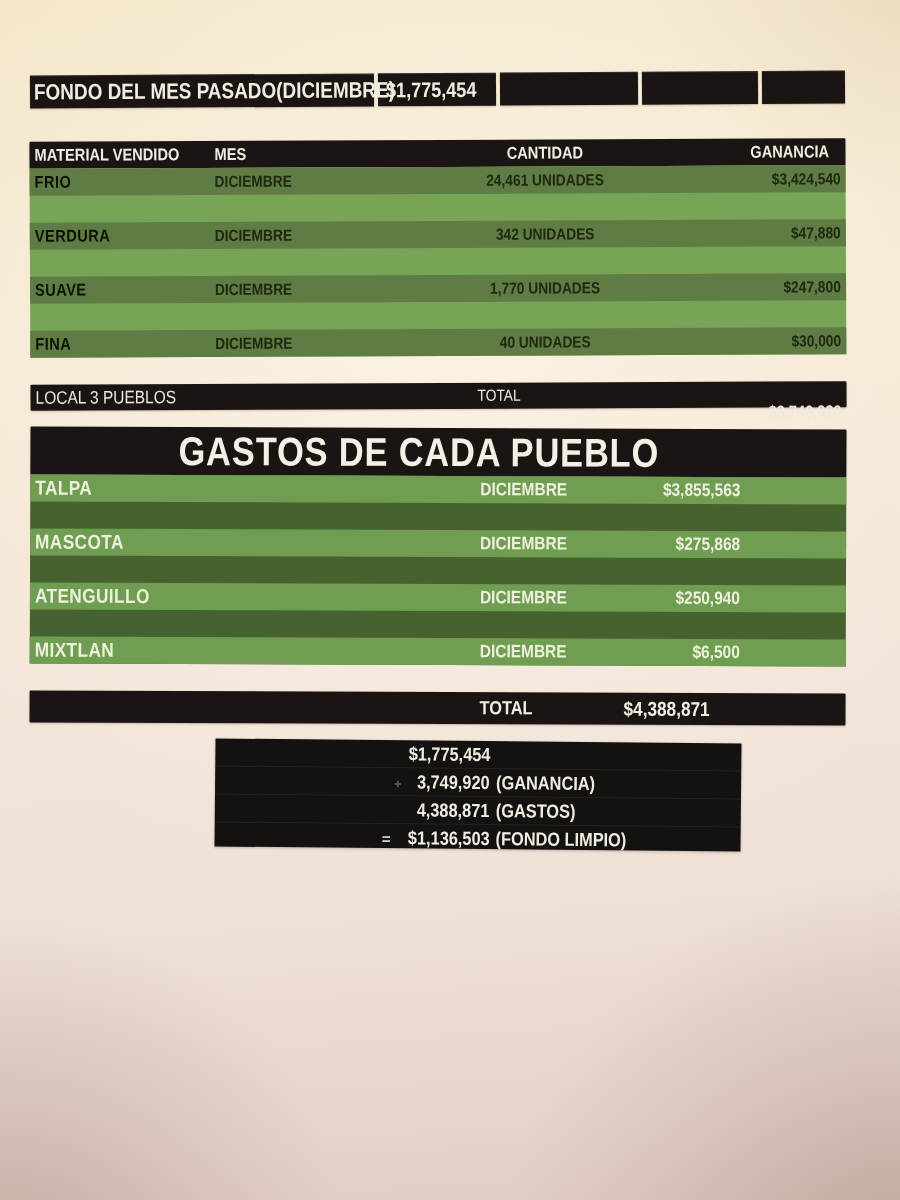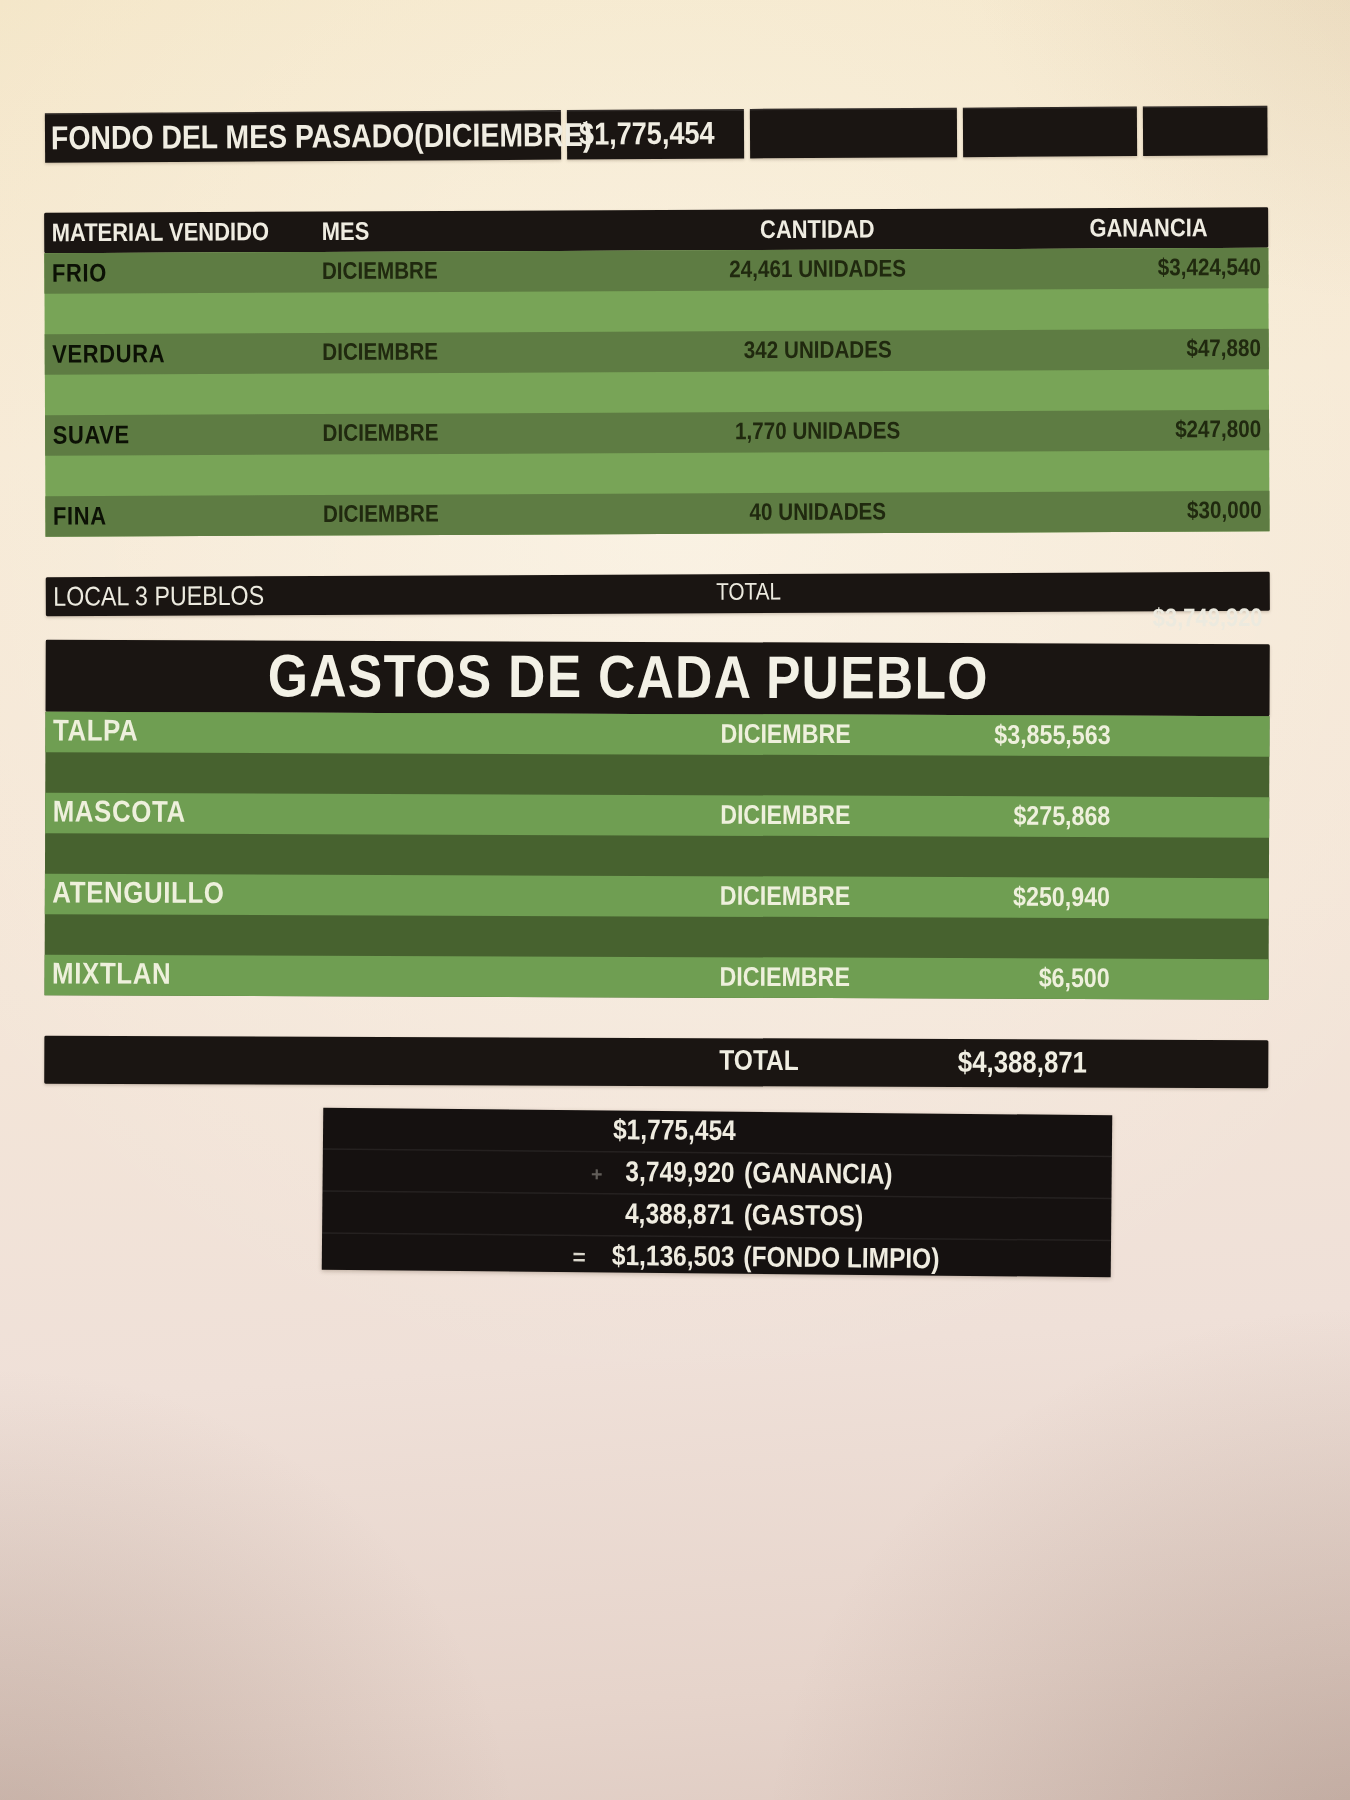--- a/index.html
+++ b/index.html
@@ -30,21 +30,21 @@
   .fund-row .c-amt{width:110px;padding-left:8px;font-size:21px;font-weight:bold;color:#f0ede2;}
   .fund-row .c-e1{width:138px;}
   .fund-row .c-e2{width:116px;}
   .fund-row .c-e3{flex:1;}
 
   
   .t1{position:absolute;left:30px;top:140px;width:816px;transform:rotate(-0.25deg);}
   .t1-grid{display:grid;grid-template-columns:180px 185px 290px 1fr;align-items:center;padding:0 3px 0 5px;}
   .t1-head{height:27px;font-size:17px;font-weight:bold;color:#efece1;}
   .t1-head .h-cant{text-align:center;}
-  .t1-head .h-gan{text-align:center;padding-right:13px;}
+  .t1-head .h-gan{text-align:right;padding-right:13px;}
   .t1-body{background:#78a457;}
   .t1-row{height:27px;margin-bottom:27px;background:#5e7c43;}
   .t1-row .mat{font-size:17px;font-weight:800;letter-spacing:0.5px;color:#0c1105;}
   .t1-row .mes,.t1-row .cant,.t1-row .gan{font-size:16px;font-weight:600;color:#20290f;}
   .t1-row .cant{text-align:center;}
   .t1-row .gan{text-align:right;padding-right:2px;}
   .t1-foot{height:26px;display:flex;align-items:center;padding:0 5px;font-size:17px;color:#eceadf;}
   .t1-foot .f-label{width:442px;font-weight:500;font-size:18px;}
   .t1-foot .f-total{font-weight:500;font-size:16px;}
   .t1-foot .f-amt{margin-left:auto;font-weight:600;font-size:17px;margin-top:36px;}
@@ -54,21 +54,21 @@
   .t2-title{height:48px;display:flex;align-items:center;justify-content:center;}
   .t2-title .txt{font-size:40px;font-weight:800;letter-spacing:1px;color:#f3f1e6;margin-right:40px;}
   .t2-body{background:#47622f;}
   .t2-grid{display:grid;grid-template-columns:445px 130px 130px 1fr;align-items:center;padding:0 3px 0 5px;}
   .t2-row{height:27px;margin-bottom:27px;background:#6f9e52;}
   .t2-row .pueblo{font-size:20px;font-weight:800;color:#eef0dc;letter-spacing:0.5px;}
   .t2-row .mes{font-size:18px;font-weight:800;color:#eef0dc;}
   .t2-row .monto{font-size:18px;font-weight:800;color:#eef0dc;text-align:right;}
   .t2-foot{height:32px;font-size:19px;color:#f0eee2;}
   .t2-foot .f-total{grid-column:2;font-weight:800;}
-  .t2-foot .f-amt{grid-column:3;font-weight:800;font-size:20px;text-align:center;}
+  .t2-foot .f-amt{grid-column:3;font-weight:800;font-size:20px;text-align:left;}
 
   
   .summary{position:absolute;left:215px;top:741px;width:526px;height:108px;background:#151110;transform:rotate(0.55deg);box-shadow:0 1px 3px rgba(80,60,40,0.3);}
   .sum-row{height:27px;display:flex;align-items:center;color:#efece0;font-weight:bold;font-size:19px;}
   .sum-row + .sum-row{border-top:1px solid rgba(255,255,255,0.07);}
   .numline{width:275px;text-align:right;white-space:nowrap;}
   .numline .op{opacity:0.9;margin-right:4px;font-size:15px;}
   .sum-row:nth-child(2) .op{opacity:0.35;font-size:13px;}
   .sum-row .note{margin-left:6px;}
 </style>

